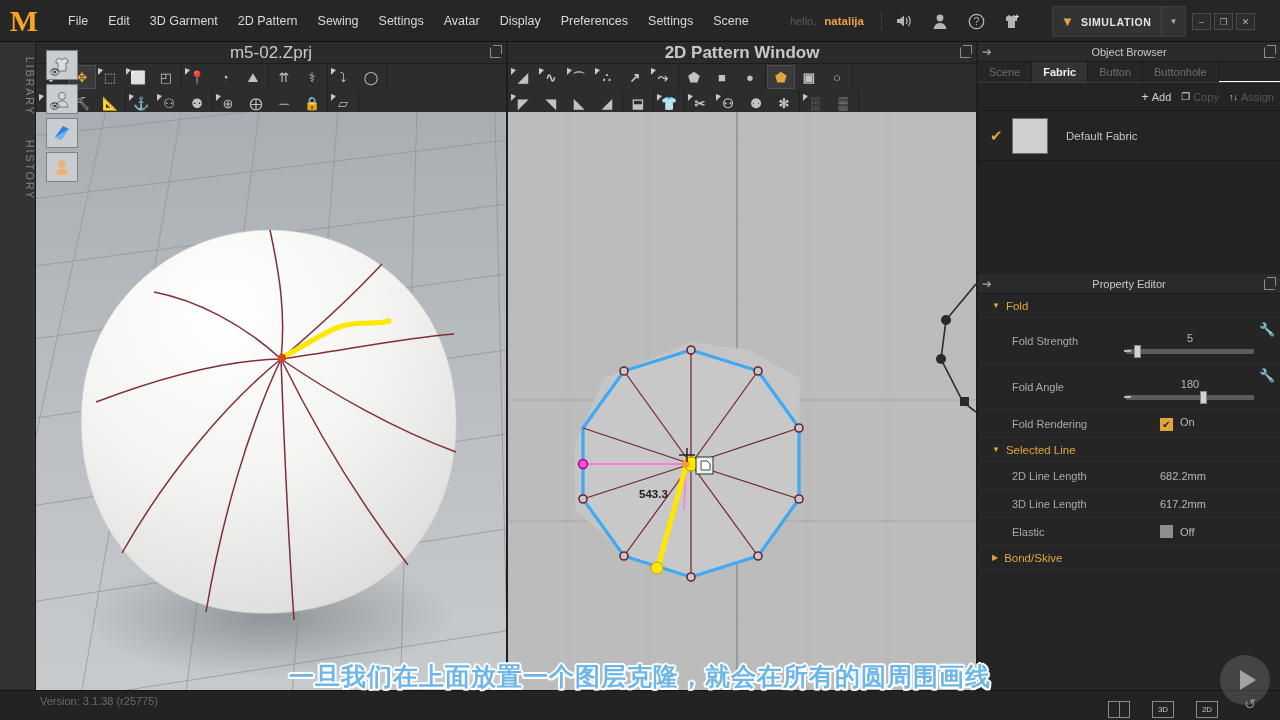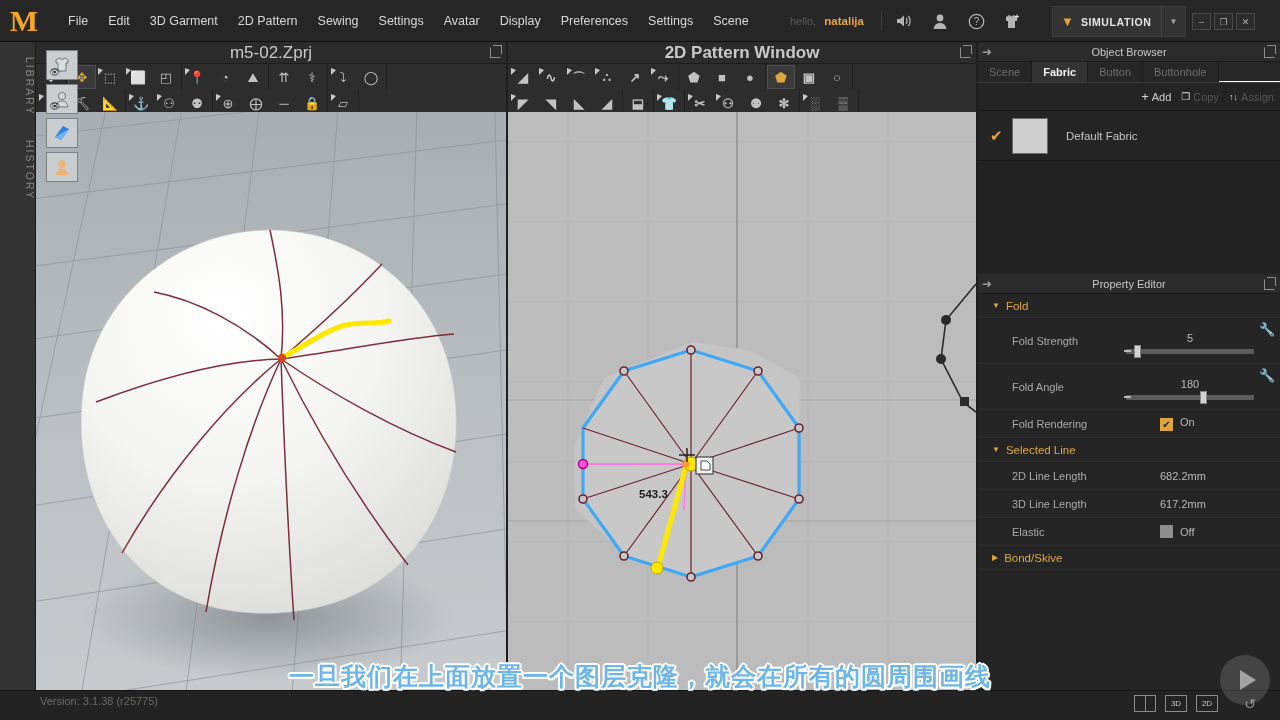--- a/index.html
+++ b/index.html
@@ -206,21 +206,21 @@
   .chk { width: 13px; height: 13px; background: #e0a63c; display: inline-flex; align-items: center; justify-content: center; color: #222; font-size: 10px; vertical-align: -2px;}
   .chk.off { background: #8e8e8e; }
   .onoff { color: #b9b9b9; font-size: 11px; margin-left: 7px; }
 
   
   .statusbar {
     position: absolute; left: 0; top: 690px; width: 1280px; height: 30px;
     background: #232323; border-top: 1px solid #141414;
   }
   .version-txt { position: absolute; left: 40px; top: 4px; color: #6a6a6a; font-size: 11px; }
-  .layout-btns { position: absolute; right: 62px; top: 4px; display: flex; gap: 9px; }
+  .layout-btns { position: absolute; right: 62px; top: 10px; display: flex; gap: 22px; }
   .lbtn {
     width: 22px; height: 17px; border: 1px solid #8a8a8a; color: #c5c5c5;
     font-size: 8px; display: flex; align-items: center; justify-content: center;
     position: relative;
   }
   .lbtn .divider { position: absolute; left: 50%; top: 0; bottom: 0; width: 1px; background: #8a8a8a; }
   .reset-ico { position: absolute; right: 24px; top: 5px; color: #8d8d8d; font-size: 14px; }
   .play-overlay {
     position: absolute; right: 10px; top: 655px; width: 50px; height: 50px;
     border-radius: 50%; background: rgba(210,210,210,0.18);

